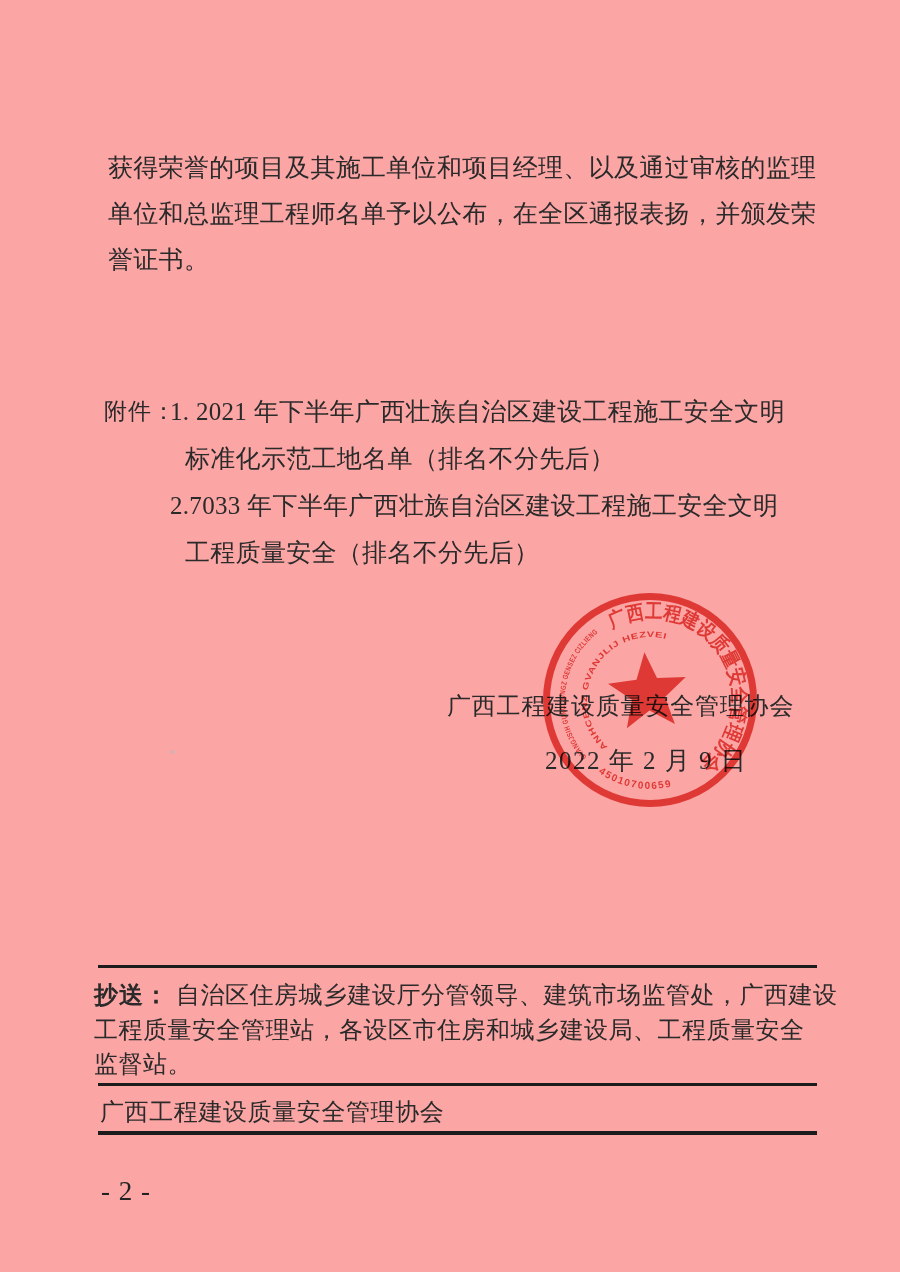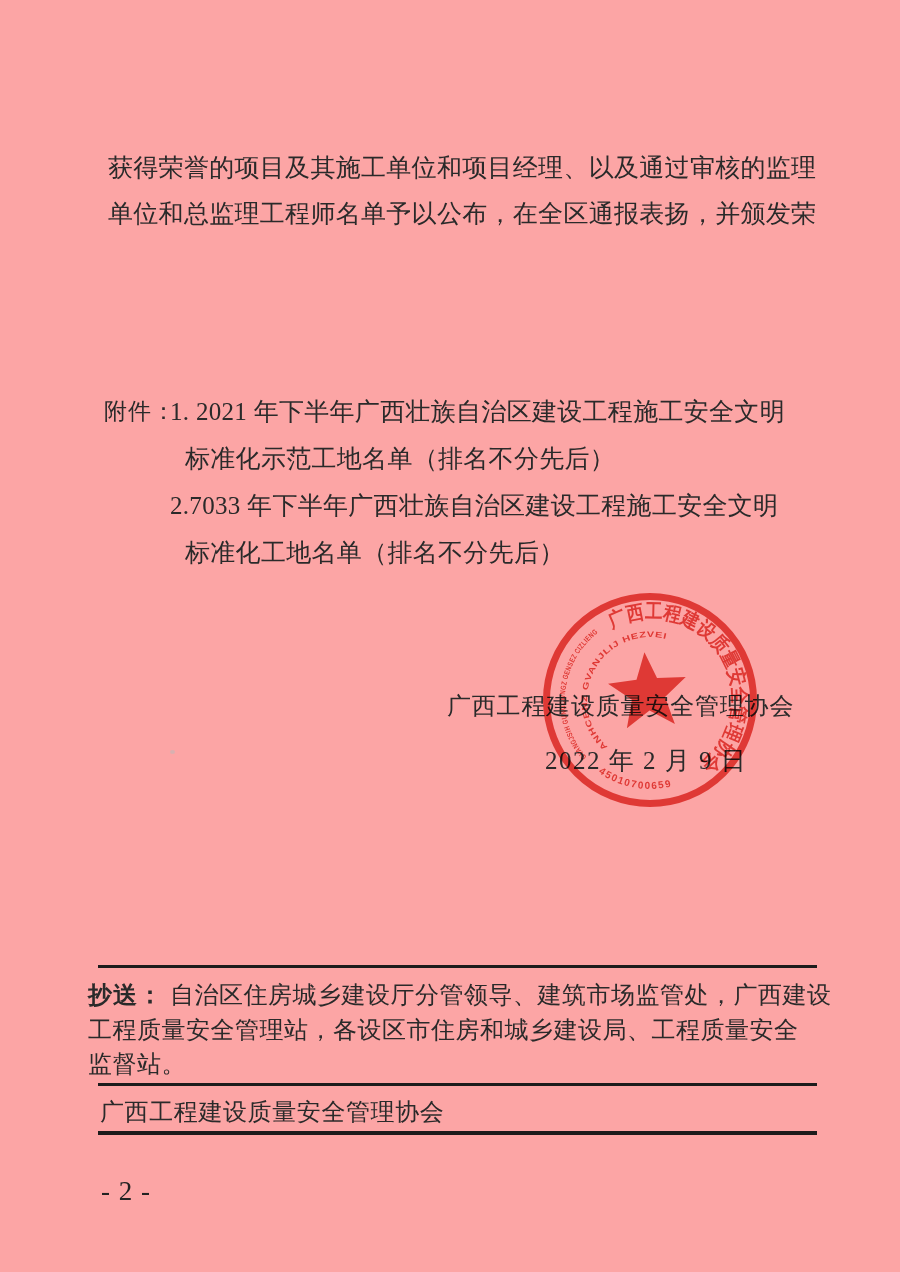--- a/index.html
+++ b/index.html
@@ -32,42 +32,43 @@
   .seal { left:535px; top:585px; width:230px; height:230px; mix-blend-mode:multiply; opacity:.93; }
   .seal text { fill:#e04b44; }
   .seal .cn  { font-size:20px; font-weight:bold; font-family:"Liberation Serif","DejaVu Serif",serif; }
   .seal .lat { font-size:7.5px; font-weight:bold; letter-spacing:.5px; font-family:"Liberation Sans","DejaVu Sans",sans-serif; }
   .seal .lat2{ font-size:8px;  font-weight:bold; letter-spacing:.5px; font-family:"Liberation Sans","DejaVu Sans",sans-serif; }
   .seal .num { font-size:10px; font-weight:bold; letter-spacing:1.5px; font-family:"Liberation Sans","DejaVu Sans",sans-serif; }
 
   
   .rule { left:98px; width:719px; height:3px; background:#1c1c1c; }
   .rule-top { top:965px; } .rule-mid { top:1083px; } .rule-bot { top:1131px; height:4px; }
-  .cc { left:88px; top:978px; width:720px; font-size:24px; line-height:34.6px; letter-spacing:0.5px; }
+  .cc { left:94px; top:978px; width:720px; font-size:24px; line-height:34.6px; letter-spacing:0.5px; }
   .cc .line { white-space:nowrap; }
   .cc-label { font-weight:bold; letter-spacing:1px; margin-right:7px; }
   .bottom-bar { left:100px; top:1096px; width:716px; display:flex; justify-content:space-between; font-size:24px; letter-spacing:0.6px; }
   .page-num { left:101px; top:1176px; font-size:27px; letter-spacing:1px; color:#232323; }
 </style>
 </head>
 <body>
 
 <div class="page">
 
   <div class="abs body-par">
     <div class="line">获得荣誉的项目及其施工单位和项目经理、以及通过审核的监理</div>
     <div class="line">单位和总监理工程师名单予以公布，在全区通报表扬，并颁发荣</div>
+    <div class="line">誉证书。</div>
   </div>
 
   <div class="abs att-label">附件：</div>
   <div class="abs att-items">
     <div class="line">1. 2021 年下半年广西壮族自治区建设工程施工安全文明</div>
     <div class="line wrap">标准化示范工地名单（排名不分先后）</div>
     <div class="line">2.7033 年下半年广西壮族自治区建设工程施工安全文明</div>
-    <div class="line wrap">标准化工地名单（排名不分先后）</div>
+    <div class="line wrap">工程质量安全（排名不分先后）</div>
   </div>
 
   <div class="abs sign-org">广西工程建设质量安全管理协会</div>
   <div class="abs sign-date">2022 年 2 月 9 日</div>
 
   <div class="abs speck"></div>
 
   <svg class="abs seal" viewBox="0 0 230 230" aria-hidden="true">
     <defs>
       <path id="arcCN" d="M 77 43.5 A 81 81 0 1 1 153 186.5"></path>

